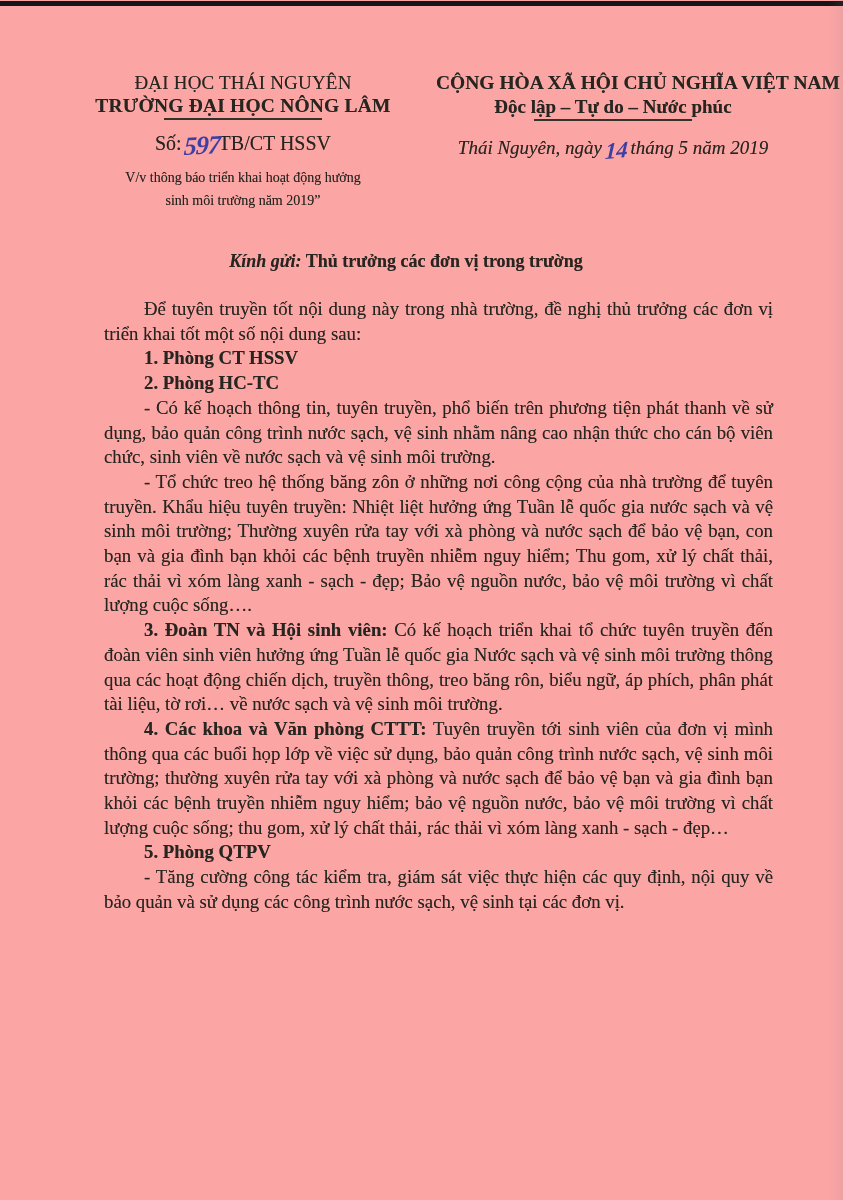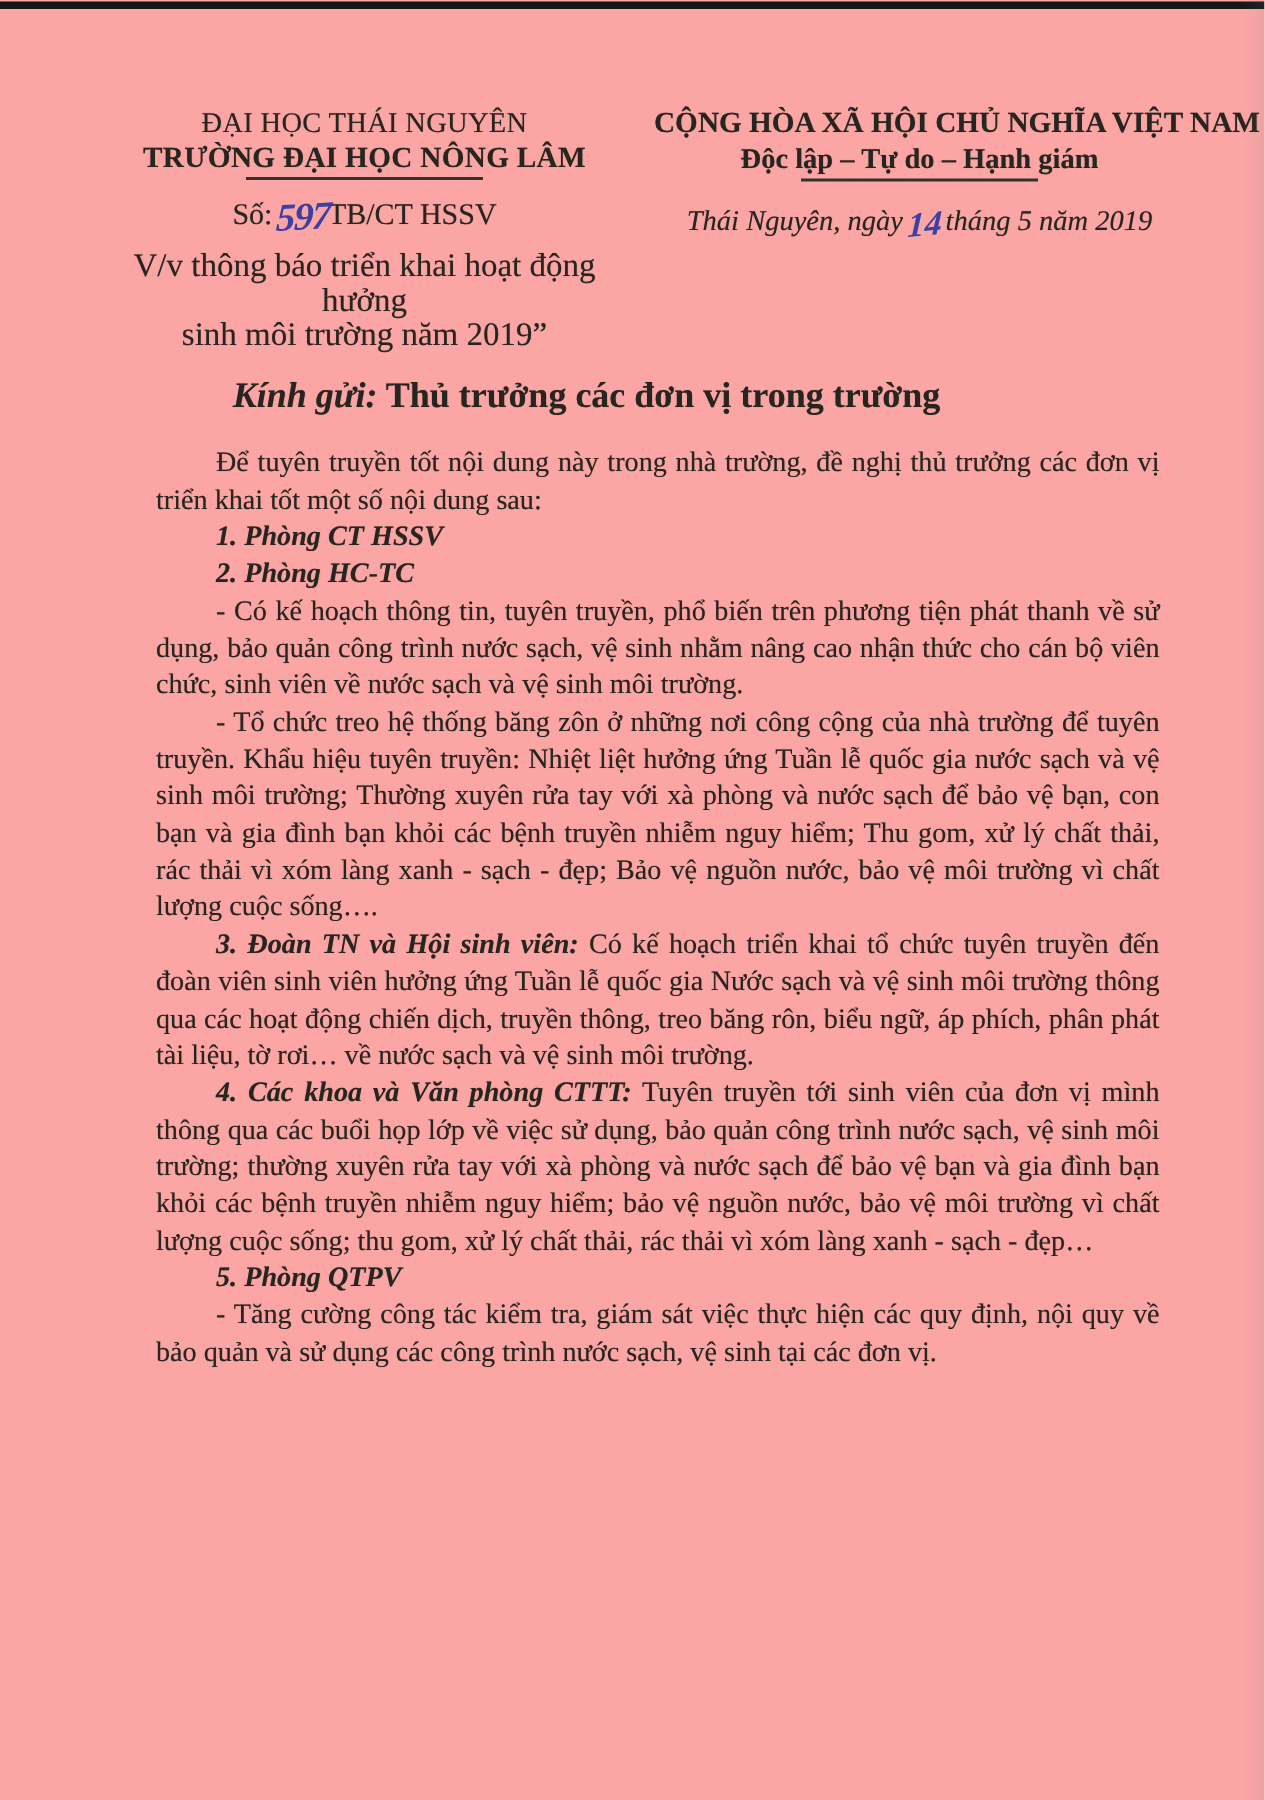--- a/index.html
+++ b/index.html
@@ -54,81 +54,81 @@
     line-height: 1;
     text-shadow: none;
   }
   .hand-no {
     font-size: 26px;
     transform: rotate(-3deg) skewX(-6deg);
     margin: 0 -1px 0 2px;
     letter-spacing: -1px;
     vertical-align: -4px;
   }
-  .subject { margin-top: 7px; font-size: 22px; line-height: 23px; }
+  .subject { margin-top: 7px; font-size: 14px; line-height: 23px; }
 
   .hdr-right {
     position: absolute;
     left: 436px; top: 72px;
     width: 354px;
     text-align: center;
   }
   .nat1 { font-size: 19.5px; font-weight: 700; white-space: nowrap; }
   .nat2 { font-size: 19px; font-weight: 700; margin-top: 2px; }
   .dateline { margin-top: 16px; font-size: 19px; font-style: italic; white-space: nowrap; }
   .hand-day {
     font-size: 23px;
     transform: rotate(-5deg) skewX(-8deg);
     margin: 0 -2px;
     vertical-align: -4px;
   }
 
   
   .salute {
     position: absolute;
-    top: 251px; left: 0;
+    top: 251px; left: 15px;
     width: 782px;
     text-align: center;
-    font-size: 24px;
+    font-size: 18px;
     font-weight: 700;
   }
   .salute-label { font-style: italic; }
 
   
   .content {
     position: absolute;
     top: 297px; left: 104px;
     width: 669px;
     font-size: 18.8px;
     line-height: 24.7px;
     text-align: justify;
   }
   .content p { margin: 0; text-indent: 40px; }
-  .heading, .lead { font-weight: 700; font-style: italic; }
+  .heading, .lead { font-weight: 700; }
 </style>
 </head>
 <body>
 
 <div class="page">
   <div class="topbar"></div>
 
   <div class="hdr-left">
     <div class="org1">ĐẠI HỌC THÁI NGUYÊN</div>
     <div class="org2">TRƯỜNG ĐẠI HỌC NÔNG LÂM</div>
     <div class="rule"></div>
     <div class="doc-no"><span>Số:</span><span class="hand hand-no">597</span><span>TB/CT HSSV</span></div>
     <div class="subject">
       <div>V/v thông báo triển khai hoạt động hưởng</div>
       <div>sinh môi trường năm 2019”</div>
     </div>
   </div>
 
   <div class="hdr-right">
     <div class="nat1">CỘNG HÒA XÃ HỘI CHỦ NGHĨA VIỆT NAM</div>
-    <div class="nat2">Độc lập – Tự do – Hạnh giám</div>
+    <div class="nat2">Độc lập – Tự do – Nước phúc</div>
     <div class="rule"></div>
     <div class="dateline"><span>Thái Nguyên, ngày</span> <span class="hand hand-day">14</span> <span>tháng 5 năm 2019</span></div>
   </div>
 
   <div class="salute"><span class="salute-label">Kính gửi:</span> <span>Thủ trưởng các đơn vị trong trường</span></div>
 
   <div class="content">
     <p>Để tuyên truyền tốt nội dung này trong nhà trường, đề nghị thủ trưởng các đơn vị triển khai tốt một số nội dung sau:</p>
 
     <p class="heading">1. Phòng CT HSSV</p>

